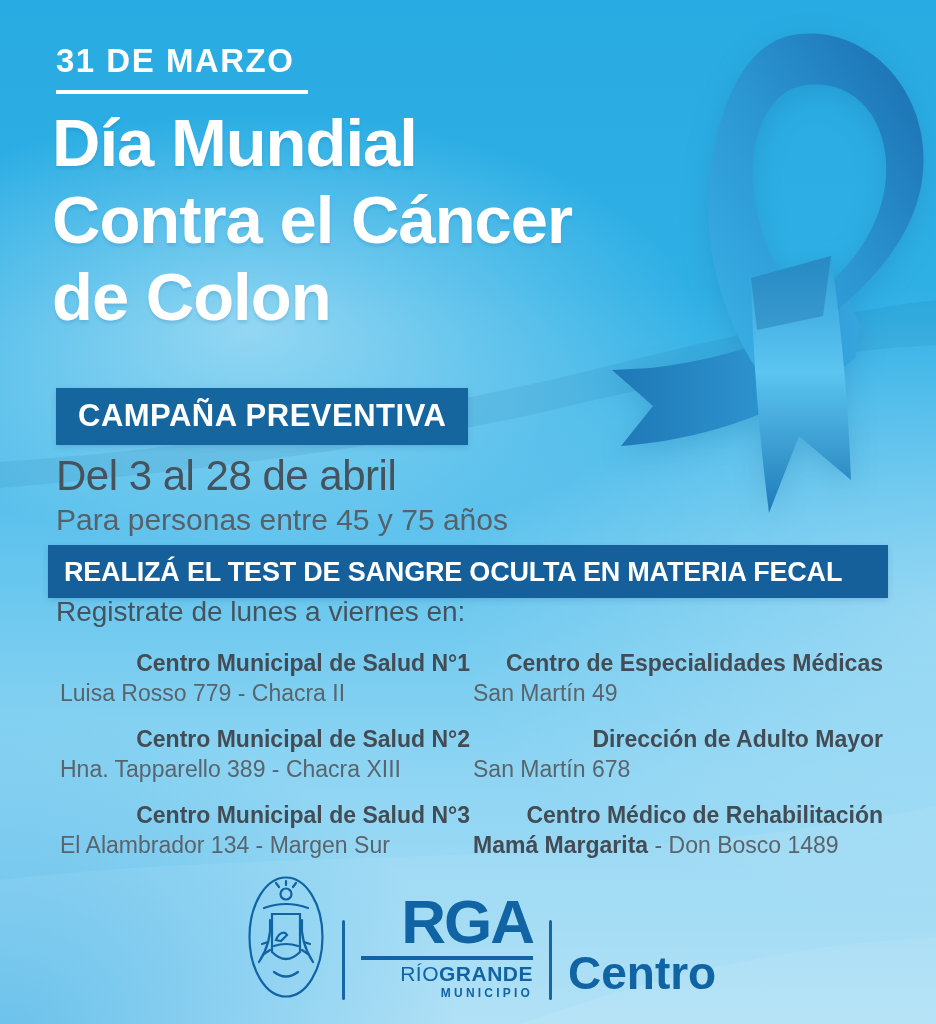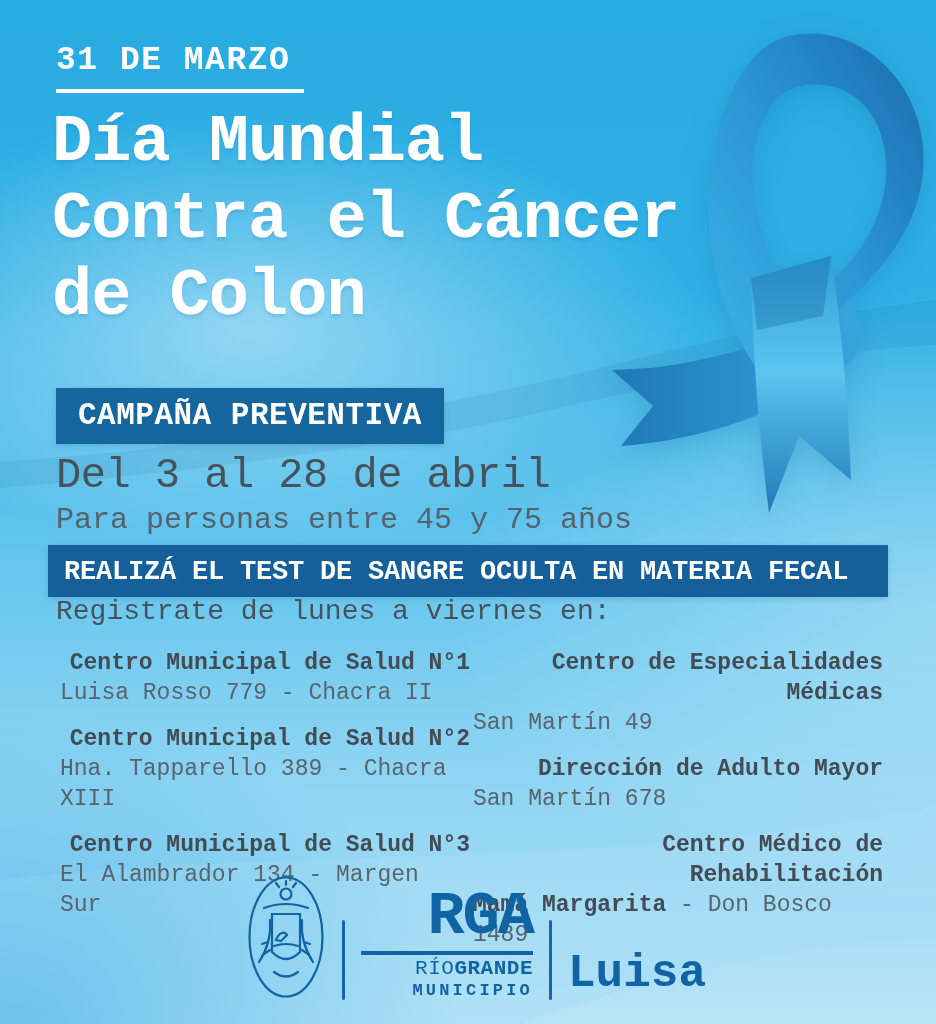--- a/index.html
+++ b/index.html
@@ -1,18 +1,18 @@
 <!DOCTYPE html>
 <html><head>
 <meta charset="utf-8">
 <style>
   html,body{margin:0;padding:0;background:#dfeef7;}
   .poster{
     position:relative;width:936px;height:1024px;overflow:hidden;
-    font-family:Liberation Mono, monospace;
+    font-family:Liberation Sans, sans-serif;
     background:
       radial-gradient(ellipse 620px 300px at 250px 330px, rgba(223,244,253,0.55), rgba(223,244,253,0) 72%),
       radial-gradient(ellipse 700px 430px at 100% 60%, rgba(255,255,255,0.28), rgba(255,255,255,0) 70%),
       radial-gradient(ellipse 660px 480px at 0% 102%, rgba(32,160,224,0.55), rgba(32,160,224,0) 70%),
       linear-gradient(180deg,#28abe2 0%,#2fb0e5 28%,#5fc3ed 52%,#8fd5f3 76%,#abdff6 100%);
   }
   .bg-waves{position:absolute;inset:0;z-index:0;}
   .ribbon{position:absolute;top:28px;right:0;z-index:1;filter:drop-shadow(0 8px 14px rgba(10,80,140,0.18));}
   .content{position:absolute;inset:0;z-index:2;}
 
@@ -51,21 +51,21 @@
   .loc-addr strong{color:#434c54;font-weight:bold;}
 
   .footer{position:absolute;left:246px;top:874px;display:flex;align-items:flex-end;gap:16px;}
   .crest{flex:0 0 auto;}
   .divider{width:3px;height:80px;background:#1466a6;border-radius:2px;}
   .rga{display:flex;flex-direction:column;align-items:flex-end;}
   .rga-big{color:#1164a4;font-size:62px;font-weight:bold;letter-spacing:-2px;line-height:60px;}
   .rga-line{width:172px;height:4px;background:#1164a4;margin-top:4px;}
   .rga-sub{color:#1164a4;font-size:21px;letter-spacing:0.5px;margin-top:3px;line-height:21px;}
   .rga-sub .grande{font-weight:bold;}
-  .rga-muni{color:#1164a4;font-size:17px;letter-spacing:3.2px;font-weight:bold;margin-top:2px;}
+  .rga-muni{color:#1164a4;font-size:12px;letter-spacing:3.2px;font-weight:bold;margin-top:2px;}
   .salud{color:#1164a4;font-size:46px;font-weight:bold;}
 </style>
 </head>
 <body>
 
 <div class="poster">
 
   <svg class="bg-waves" viewBox="0 0 936 1024" preserveAspectRatio="none">
     <path d="M0,462 C210,448 430,412 640,358 C745,332 850,310 936,300 L936,345 C830,350 700,375 560,408 C400,446 190,472 0,488 Z" fill="#17648f" opacity="0.10"></path>
     <path d="M0,880 C300,845 620,872 936,806 L936,1024 L0,1024 Z" fill="#ffffff" opacity="0.07"></path>
@@ -171,17 +171,17 @@
 
       <div class="rga">
         <div class="rga-big">RGA</div>
         <div class="rga-line"></div>
         <div class="rga-sub"><span class="rio">RÍO</span><span class="grande">GRANDE</span></div>
         <div class="rga-muni">MUNICIPIO</div>
       </div>
 
       <div class="divider"></div>
 
-      <div class="salud">Luisa</div>
+      <div class="salud">Centro</div>
     </div>
 
   </div>
 </div>
 
 </body></html>

